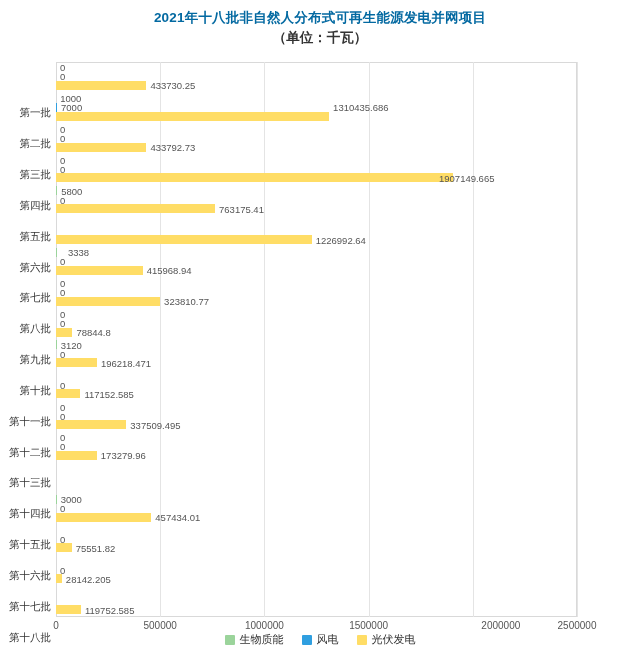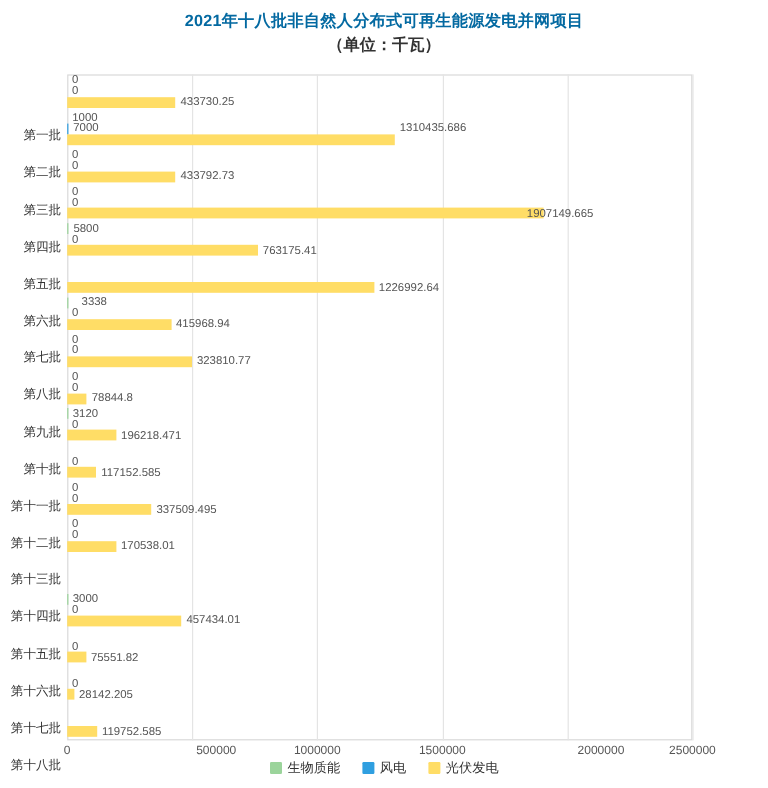--- a/index.html
+++ b/index.html
@@ -152,21 +152,21 @@
     <div class="plot-frame"></div>
     <div id="gridlines">
         <div class="gridline" style="left: 104.2px;"></div>
         <div class="gridline" style="left: 208.4px;"></div>
         <div class="gridline" style="left: 312.6px;"></div>
         <div class="gridline" style="left: 416.8px;"></div>
         <div class="gridline" style="left: 521px;"></div>
       </div>
     <div id="xticks">
         <div class="x-tick-label" style="left: 0px;">0</div>
-        <div class="x-tick-label" style="left: 104.2px; margin-left: 20px;">500000</div>
+        <div class="x-tick-label" style="left: 104.2px;">500000</div>
         <div class="x-tick-label" style="left: 208.4px;">1000000</div>
         <div class="x-tick-label" style="left: 312.6px;">1500000</div>
         <div class="x-tick-label" style="left: 416.8px; margin-left: 28px;">2000000</div>
         <div class="x-tick-label" style="left: 521px;">2500000</div>
       </div>
     <div id="rows">
         <div class="cat-row" style="top: 0px; height: 30.8333px;">
           <div class="cat-label">第一批</div>
           <div class="val" style="left: 4px; top: 5.41667px;">0</div>
           <div class="val" style="left: 4px; top: 14.4167px;">0</div>
@@ -249,21 +249,21 @@
           <div class="val" style="left: 4px; top: 5.41667px;">0</div>
           <div class="val" style="left: 4px; top: 14.4167px;">0</div>
           <div class="bar pv" style="left: 0px; top: 18.9167px; width: 70.337px;"></div>
           <div class="val" style="left: 74.337px; top: 23.4167px;">337509.495</div>
         </div>
         <div class="cat-row" style="top: 370px; height: 30.8333px;">
           <div class="cat-label">第十三批</div>
           <div class="val" style="left: 4px; top: 5.41667px;">0</div>
           <div class="val" style="left: 4px; top: 14.4167px;">0</div>
           <div class="bar pv" style="left: 0px; top: 18.9167px; width: 40.832px;"></div>
-          <div class="val" style="left: 44.832px; top: 23.4167px;">170538.01</div>
+          <div class="val" style="left: 44.832px; top: 23.4167px;">173279.96</div>
         </div>
         <div class="cat-row" style="top: 400.833px; height: 30.8333px;">
           <div class="cat-label">第十四批</div>
         </div>
         <div class="cat-row" style="top: 431.667px; height: 30.8333px;">
           <div class="cat-label">第十五批</div>
           <div class="bar bio" style="left: 0px; top: 0.916667px; width: 0.6252px;"></div>
           <div class="val" style="left: 4.6252px; top: 5.41667px;">3000</div>
           <div class="val" style="left: 4px; top: 14.4167px;">0</div>
           <div class="bar pv" style="left: 0px; top: 18.9167px; width: 95.3292px;"></div>

